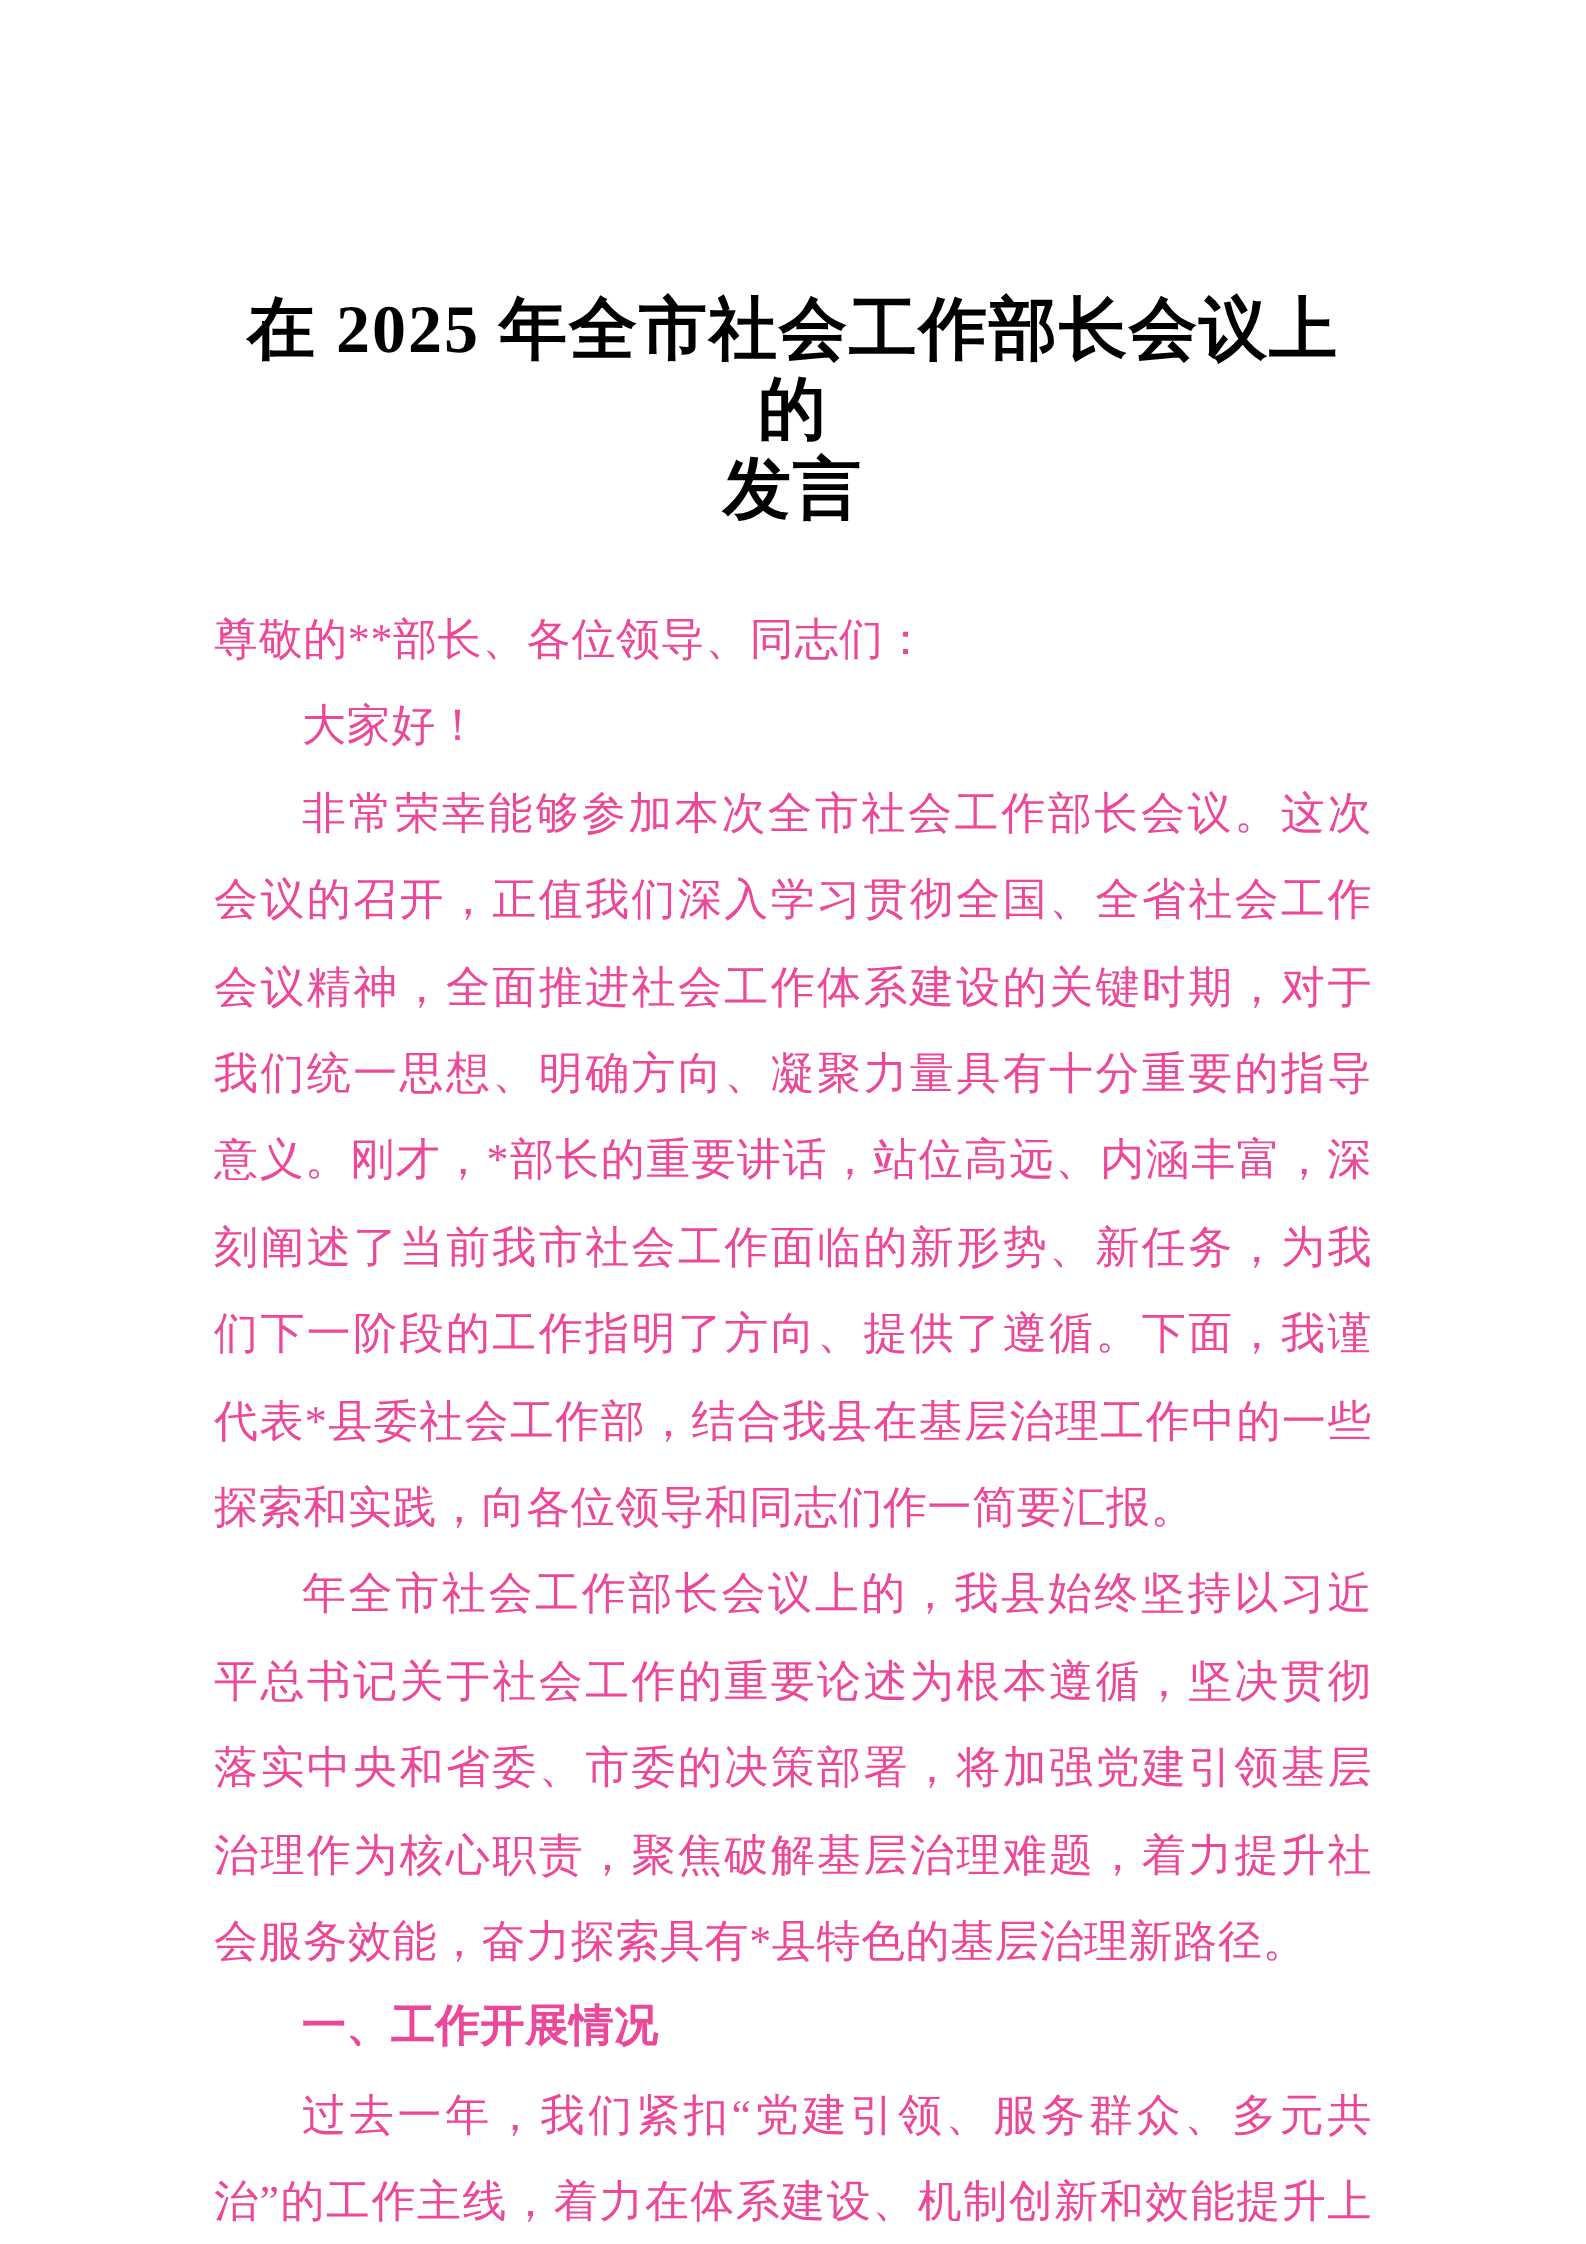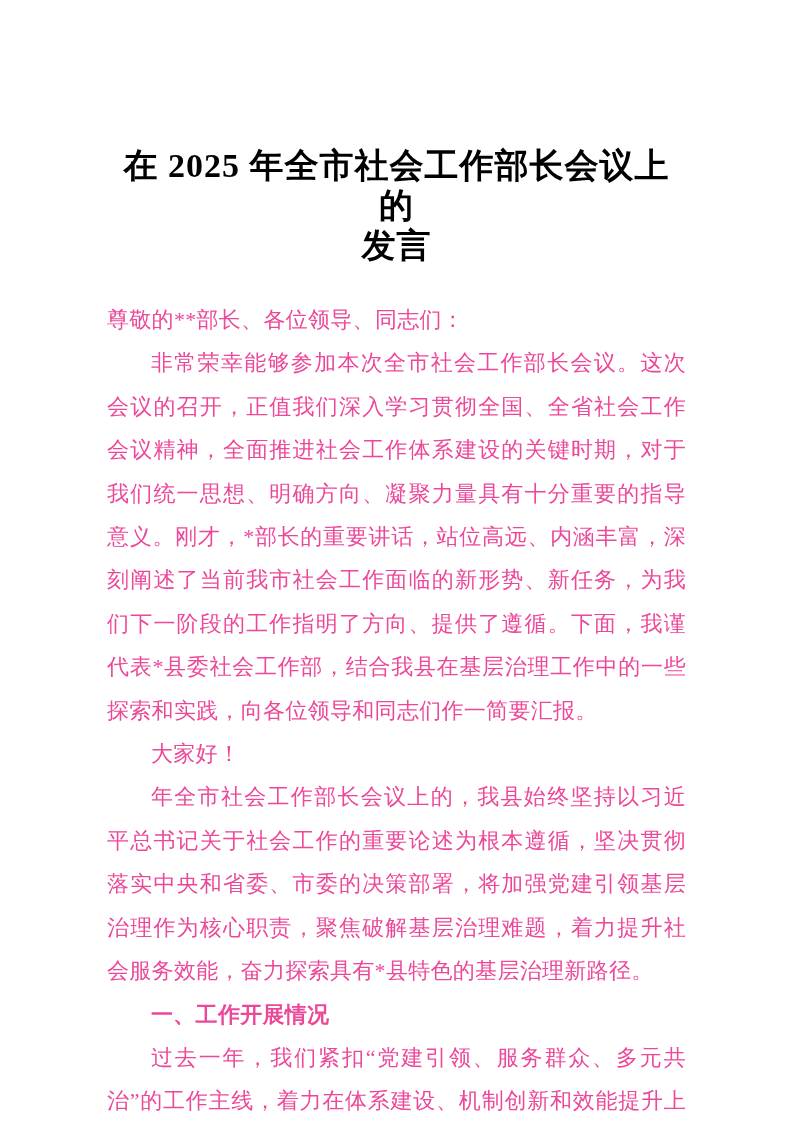--- a/index.html
+++ b/index.html
@@ -36,32 +36,33 @@
       text-indent: 2em;
       letter-spacing: 0.3px;
       color: #ec4899;
       word-break: break-all;
     }
     .para.no-indent {
       text-indent: 0;
     }
     .para.heading {
       font-weight: 700;
+      font-family: Liberation Mono, monospace;
     }
   </style>
 </head>
 <body>
 
 <div class="page">
   <h1 class="doc-title"><span>在 2025 年全市社会工作部长会议上的</span><br><span>发言</span></h1>
 
   <p class="para no-indent">尊敬的**部长、各位领导、同志们：</p>
 
+  <p class="para">大家好！</p>
+
   <p class="para">非常荣幸能够参加本次全市社会工作部长会议。这次会议的召开，正值我们深入学习贯彻全国、全省社会工作会议精神，全面推进社会工作体系建设的关键时期，对于我们统一思想、明确方向、凝聚力量具有十分重要的指导意义。刚才，*部长的重要讲话，站位高远、内涵丰富，深刻阐述了当前我市社会工作面临的新形势、新任务，为我们下一阶段的工作指明了方向、提供了遵循。下面，我谨代表*县委社会工作部，结合我县在基层治理工作中的一些探索和实践，向各位领导和同志们作一简要汇报。</p>
-
-  <p class="para">大家好！</p>
 
   <p class="para">年全市社会工作部长会议上的，我县始终坚持以习近平总书记关于社会工作的重要论述为根本遵循，坚决贯彻落实中央和省委、市委的决策部署，将加强党建引领基层治理作为核心职责，聚焦破解基层治理难题，着力提升社会服务效能，奋力探索具有*县特色的基层治理新路径。</p>
 
   <p class="para heading">一、工作开展情况</p>
 
   <p class="para">过去一年，我们紧扣“党建引领、服务群众、多元共治”的工作主线，着力在体系建设、机制创新和效能提升上下功夫，取得了一些初步成效。</p>
 </div>
 
 </body></html>

